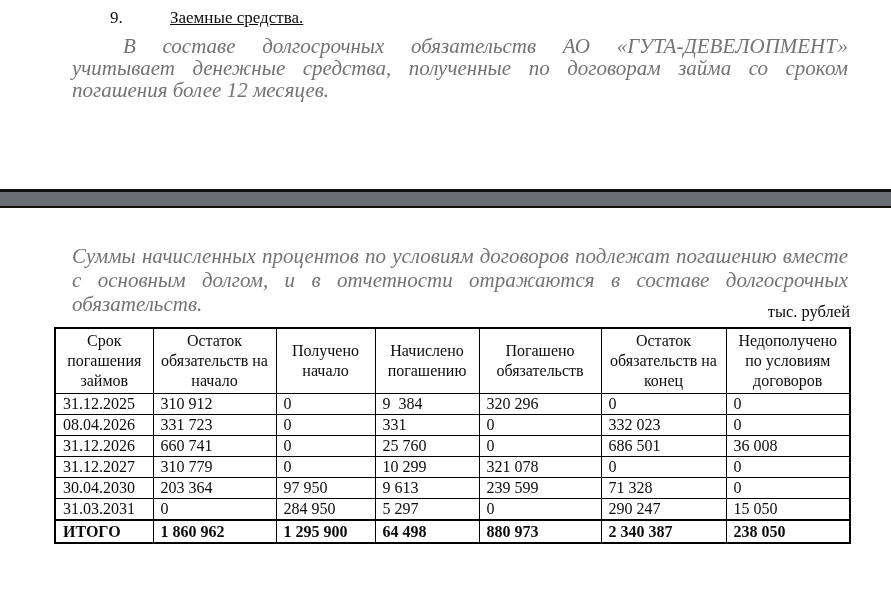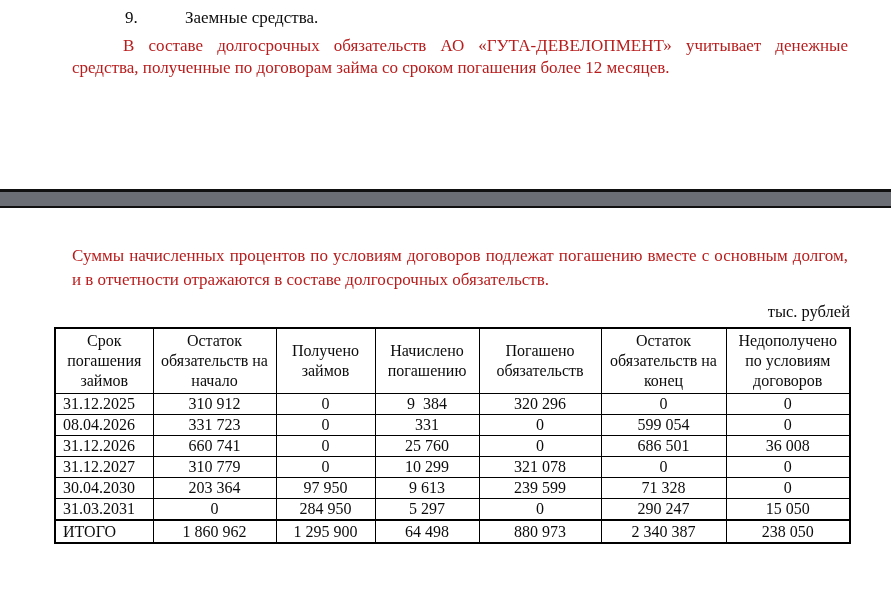--- a/index.html
+++ b/index.html
@@ -5,27 +5,27 @@
   html, body { margin:0; padding:0; }
   body {
     width:891px; height:593px;
     background:#ffffff;
     font-family:"Liberation Serif", "DejaVu Serif", serif;
     color:#0c0c0c;
     position:relative;
     overflow:hidden;
   }
   .heading {
-    position:absolute; left:125px; top:8px;
-    font-size:17px; white-space:nowrap;
+    position:absolute; left:110px; top:8px;
+    font-size:17px; white-space:nowrap;text-decoration:underline;
   }
   .heading .num { display:inline-block; width:60px; }
   .para {
     position:absolute; left:72px; width:776px;
-    font-size:17px; text-align:justify; color:#b91c1c;
+    font-size:21px; text-align:justify; color:#737373;font-style:italic;
   }
   .para-intro { top:35px; line-height:22px; text-indent:51px; }
   .para-interest { top:244px; line-height:24px; }
   .divider-bar {
     position:absolute; left:0; top:189px; width:891px; height:19px;
     background:#6b6f75;
     border-top:3px solid #111;
     border-bottom:2px solid #111;
     box-sizing:border-box;
   }
@@ -45,23 +45,23 @@
   }
   table.loans thead th {
     height:62px; font-weight:normal; text-align:center;
     vertical-align:middle; line-height:20px; padding:1px 2px;
   }
   table.loans tbody td {
     height:20px; line-height:20px; padding:0 7px;
     white-space:pre;
   }
   table.loans td.date { text-align:left;margin-left:27px; }
-  table.loans td.num  { text-align:center; }
+  table.loans td.num  { text-align:left; }
   table.loans tr.total td {
-    font-weight:normal; height:21px;
+    font-weight:bold; height:21px;
     border-top:2px solid #000;
   }
 </style>
 </head>
 <body>
 
 <div class="heading">
   <span class="num">9.</span><span>Заемные средства.</span>
 </div>
 
@@ -80,21 +80,21 @@
       <col style="width:99px">
     <col style="width:104px">
       <col style="width:122px">
       <col style="width:125px">
     <col style="width:124px">
   </colgroup>
   <thead>
     <tr>
       <th>Срок погашения займов</th>
       <th>Остаток обязательств на начало</th>
-      <th>Получено займов</th>
+      <th>Получено начало</th>
       <th>Начислено погашению</th>
       <th>Погашено обязательств</th>
       <th>Остаток обязательств на конец</th>
       <th>Недополучено по условиям договоров</th>
     </tr>
   </thead>
   <tbody>
       <tr>
         <td class="date">31.12.2025</td>
         <td class="num">310 912</td>
@@ -103,21 +103,21 @@
         <td class="num">320 296</td>
         <td class="num">0</td>
         <td class="num">0</td>
       </tr>
       <tr>
         <td class="date">08.04.2026</td>
         <td class="num">331 723</td>
         <td class="num">0</td>
         <td class="num">331</td>
         <td class="num">0</td>
-        <td class="num">599 054</td>
+        <td class="num">332 023</td>
         <td class="num">0</td>
       </tr>
       <tr>
         <td class="date">31.12.2026</td>
         <td class="num">660 741</td>
         <td class="num">0</td>
         <td class="num">25 760</td>
         <td class="num">0</td>
         <td class="num">686 501</td>
         <td class="num">36 008</td>

